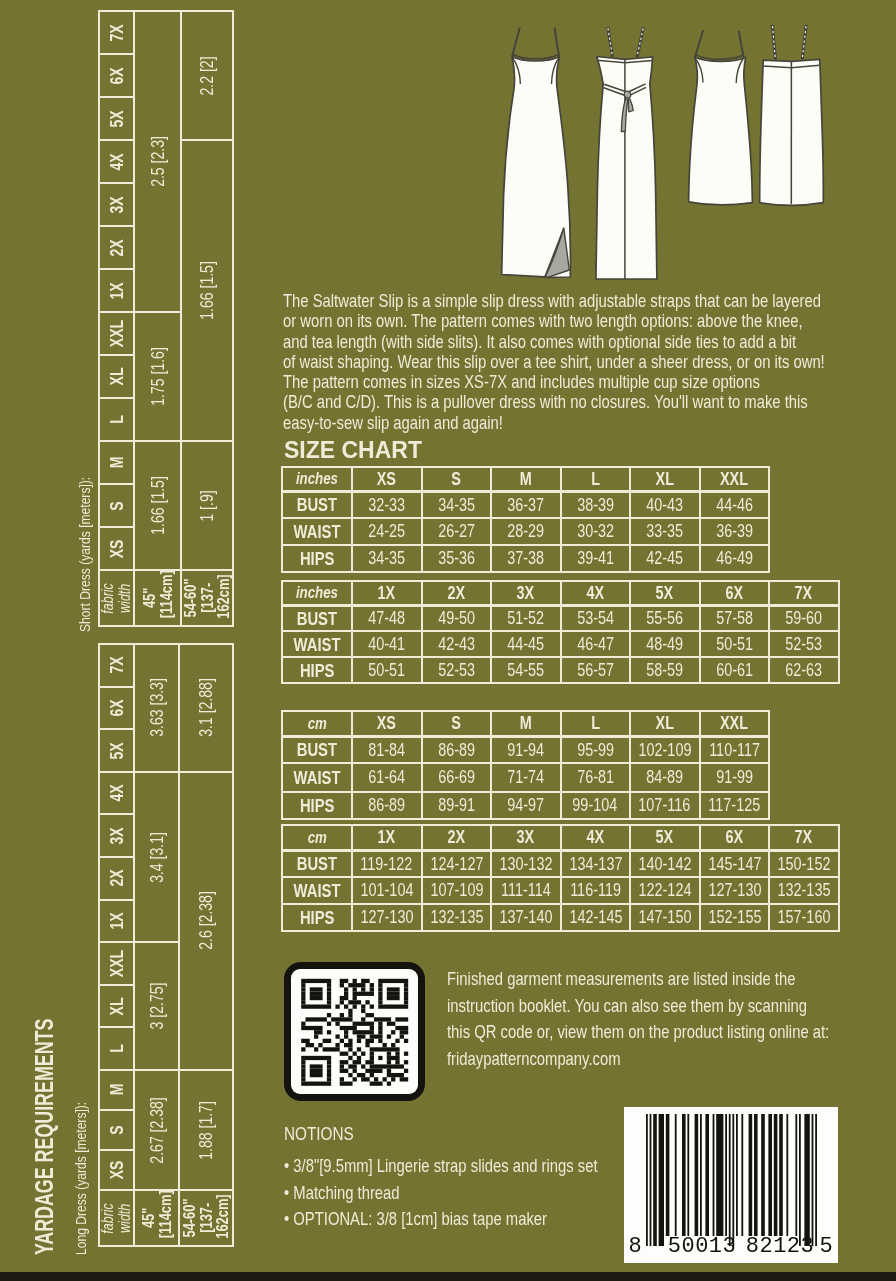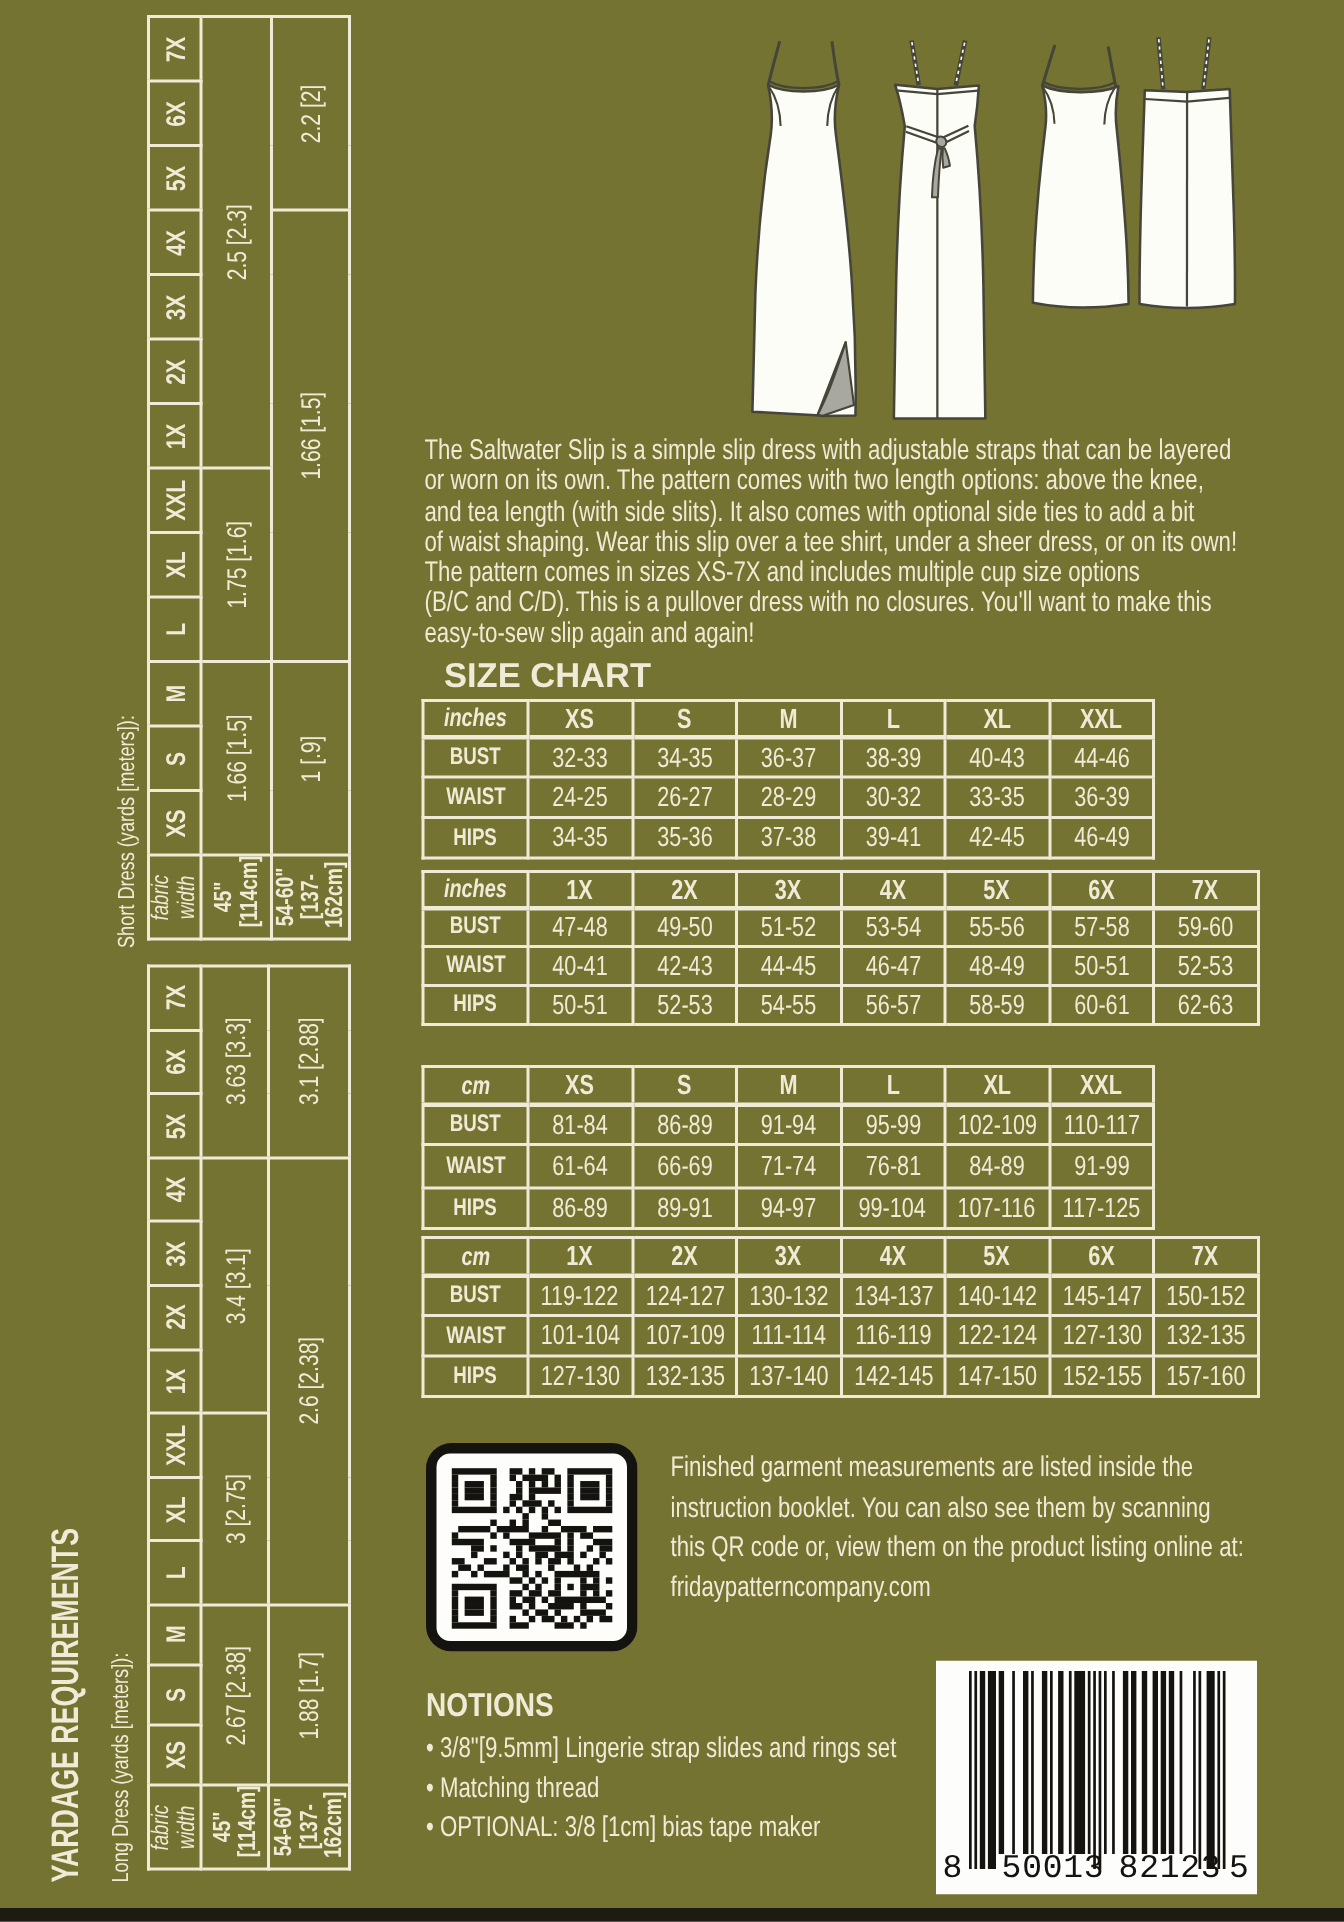--- a/index.html
+++ b/index.html
@@ -6,21 +6,21 @@
   body{width:896px;height:1281px;background:#757331;position:relative;overflow:hidden;
        font-family:"Liberation Sans",sans-serif;color:#f0ebd7;}
   .abs{position:absolute;}
   .cx{display:inline-block;transform:scaleX(.78);transform-origin:0 50%;white-space:nowrap;}
   .cc{display:inline-block;transform:scaleX(.78);transform-origin:50% 50%;white-space:nowrap;}
   
   table.sc{border-collapse:collapse;table-layout:fixed;text-decoration:underline;}
   table.sc td{border:2px solid #f0ebd7;text-align:center;vertical-align:middle;padding:0;
       font-size:18.5px;line-height:1;}
   table.sc tr.hd td{border-bottom:3px solid #f0ebd7;font-weight:bold;}
-  table.sc td.lab{font-weight:bold;font-size:16px;}
+  table.sc td.lab{font-weight:bold;font-size:19px;}
   table.sc td.unit{font-style:italic;font-size:17px;font-weight:normal;}
   
   .rot{position:absolute;transform-origin:0 0;transform:rotate(-90deg);}
   table.yd{border-collapse:collapse;table-layout:fixed;}
   table.yd td{border:2px solid #f0ebd7;text-align:center;vertical-align:middle;padding:0;
       font-size:18px;line-height:1;}
   table.yd td.sz{font-weight:bold;}
   table.yd td.fw{font-style:italic;font-size:16px;line-height:1.02;}
   table.yd td.wd{font-weight:bold;font-size:16.5px;line-height:1.0;}
 </style>
@@ -204,21 +204,21 @@
 <div class="abs" style="left:283px;top:291px;font-size:19px;line-height:20.3px;">
 <span class="cx">The Saltwater Slip is a simple slip dress with adjustable straps that can be layered</span><br>
 <span class="cx">or worn on its own. The pattern comes with two length options: above the knee,</span><br>
 <span class="cx">and tea length (with side slits). It also comes with optional side ties to add a bit</span><br>
 <span class="cx">of waist shaping. Wear this slip over a tee shirt, under a sheer dress, or on its own!</span><br>
 <span class="cx">The pattern comes in sizes XS-7X and includes multiple cup size options</span><br>
 <span class="cx">(B/C and C/D). This is a pullover dress with no closures. You'll want to make this</span><br>
 <span class="cx">easy-to-sew slip again and again!</span>
 </div>
 
-<div class="abs" style="left:296px;top:437px;font-size:23px;font-weight:bold;">SIZE CHART</div>
+<div class="abs" style="left:284px;top:437px;font-size:23px;font-weight:bold;">SIZE CHART</div>
 
 <table class="sc abs" style="left:281px;top:466px;width:487px;height:106px;">
   <colgroup>
       <col style="width:70px">
       <col span="6" style="width:69.5px">
     </colgroup>
   <tbody>
       <tr class="hd" style="height:24px;">
         <td class="unit"><span class="cc">inches</span></td>
     <td><span class="cc">XS</span></td>
@@ -572,21 +572,21 @@
 <rect x="102.80" y="119.52" width="4.28" height="4.28" fill="#141310"></rect>
 </svg>
 
 <div class="abs" style="left:447px;top:966px;font-size:19px;line-height:26.6px;">
 <span class="cx">Finished garment measurements are listed inside the</span><br>
 <span class="cx">instruction booklet. You can also see them by scanning</span><br>
 <span class="cx">this QR code or, view them on the product listing online at:</span><br>
 <span class="cx">fridaypatterncompany.com</span>
 </div>
 
-<div class="abs" style="left:284px;top:1124px;font-size:22px;font-weight:bold;"><span class="cx" style="transform:scaleX(.85);">NOTIONS</span></div>
+<div class="abs" style="left:284px;top:1124px;font-size:18px;font-weight:normal;"><span class="cx" style="transform:scaleX(.85);">NOTIONS</span></div>
 
 <div class="abs" style="left:284px;top:1153px;font-size:19px;line-height:26.6px;">
 <span class="cx">• 3/8"[9.5mm] Lingerie strap slides and rings set</span><br>
 <span class="cx">• Matching thread</span><br>
 <span class="cx">• OPTIONAL: 3/8 [1cm] bias tape maker</span>
 </div>
 
 <svg class="abs" style="left:624px;top:1107px;" width="214" height="156" viewBox="0 0 214 156">
 <rect x="0" y="0" width="214" height="156" fill="#fdfdfb"></rect>
 <rect x="22.00" y="7" width="1.80" height="132" fill="#151310"></rect>

